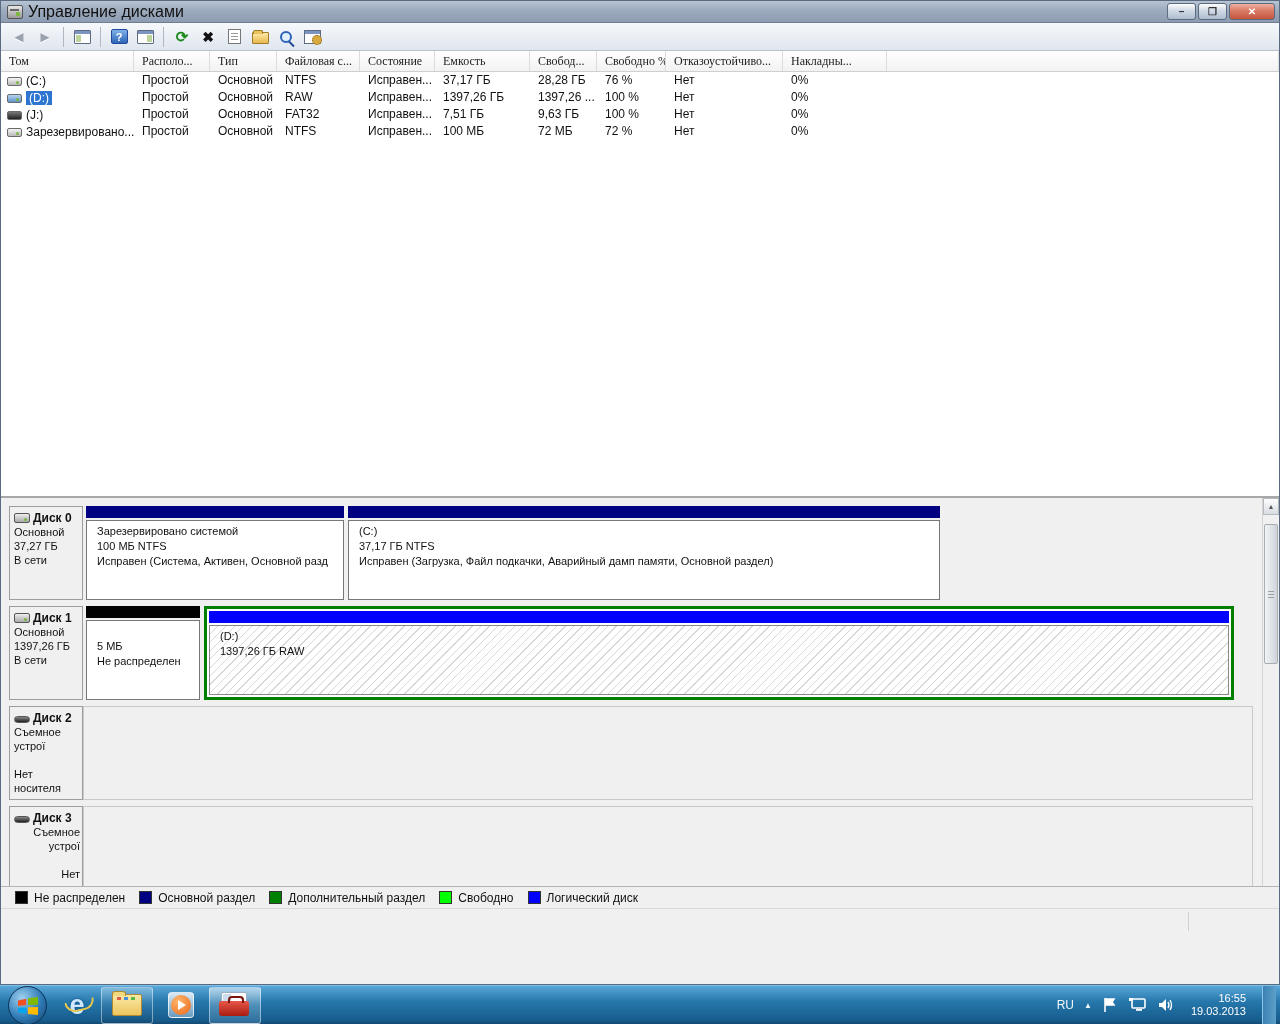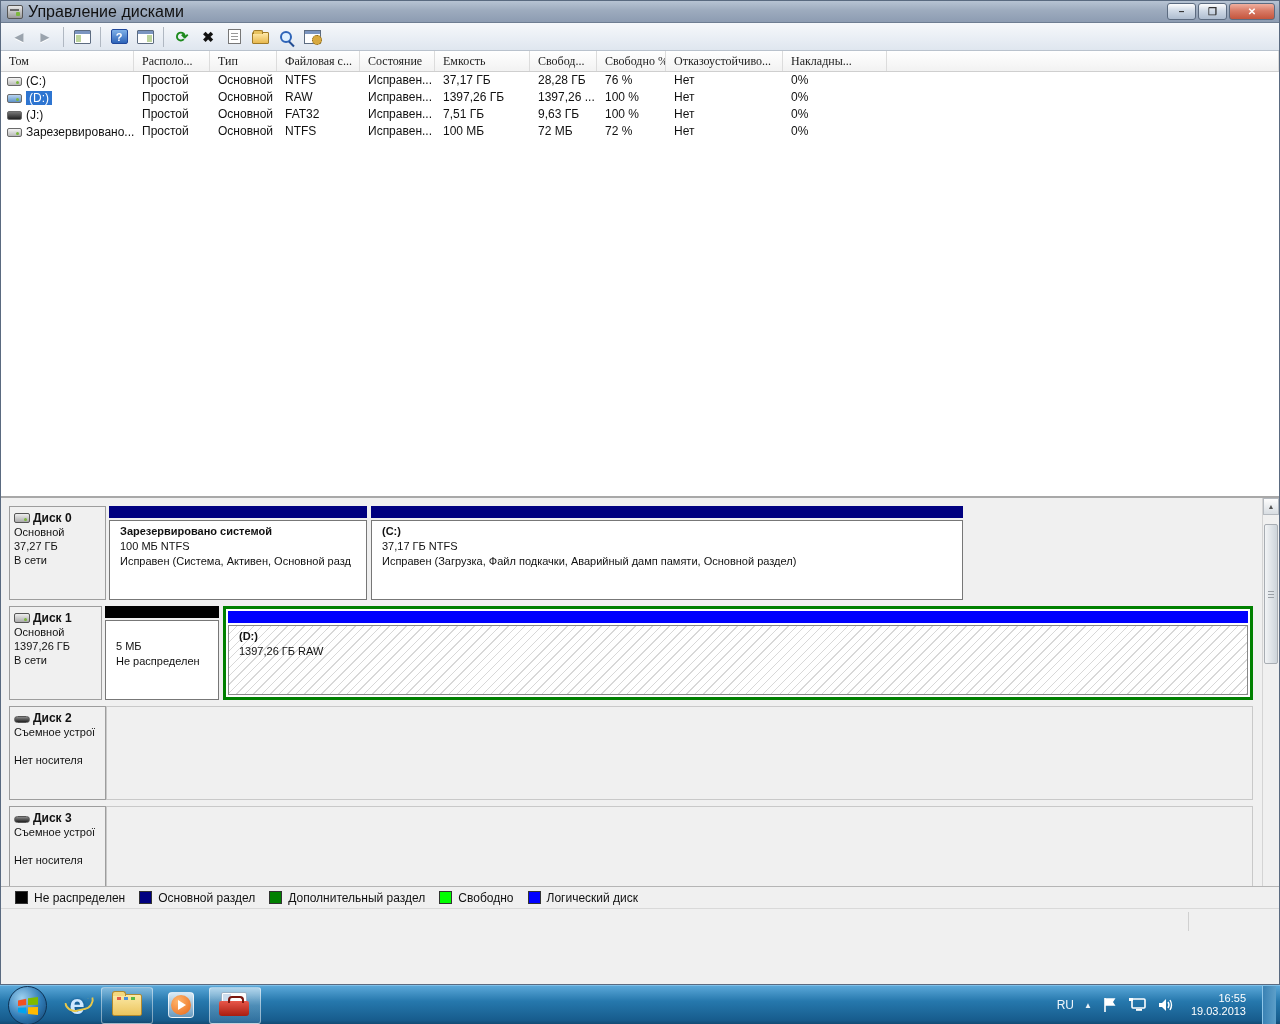--- a/index.html
+++ b/index.html
@@ -73,35 +73,35 @@
   .vol-ico:after { content:""; position:absolute; right:2px; bottom:1px; width:3px; height:3px;
     background:#7cb83e; border-radius:50%; }
   .vol-ico.blue { background:linear-gradient(#b8d4f0,#5f93c8); }
   .vol-ico.dark { background:linear-gradient(#777,#222); }
   .vol-ico.dark:after { display:none; }
   .sel-label { background:#2e75d1; color:#fff !important; padding:0 3px; }
 
   
   .bottompane { height:436px; background:#f0f0f0; position:relative; padding:8px 0 0 8px; }
   .diskrow { display:flex; margin-bottom:6px; height:94px; }
-  .disk-label { width:97px; background:#f0f0f0; border:1px solid #9d9d9d; padding:4px 2px 0 4px;
+  .disk-label { width:74px; background:#f0f0f0; border:1px solid #9d9d9d; padding:4px 2px 0 4px;
     font-size:11px; color:#111; line-height:14px; }
   .disk-title { font-weight:bold; font-size:12px; display:flex; align-items:center; gap:3px; }
   .hdd-ico { width:16px; height:10px; border:1px solid #555; border-radius:2px;
     background:linear-gradient(#eee,#aaa); position:relative; flex:none; }
   .hdd-ico:after { content:""; position:absolute; right:2px; bottom:1px; width:3px; height:3px;
     background:#7cb83e; border-radius:50%; }
   .hdd-ico.removable { height:7px; margin-top:2px; background:linear-gradient(#888,#222); border-radius:4px; }
   .hdd-ico.removable:after { display:none; }
   .disk-graph { flex:1; display:flex; margin-left:3px; border-top:1px solid #d8d8d8; border-top:none; }
   .part { display:flex; flex-direction:column; margin-right:4px; }
   .part-bar { height:12px; }
   .part-body { flex:1; background:#fff; border:1px solid #777; margin-top:2px;
     padding:3px 0 0 10px; font-size:11px; line-height:15px; color:#111; overflow:hidden; white-space:nowrap; }
-  .part-title { font-weight:bold; }
+  .part-title { font-weight:normal; }
   .extended { border:3px solid #008000; background:#fff; padding:2px; display:flex; flex-direction:column; }
   .hatch { background:repeating-linear-gradient(135deg,#ffffff 0 5px,#d8d8d8 5px 6px); }
   .empty-graph { flex:1; background:#f0f0f0; border:1px solid #c9c9c9; margin-right:4px; }
 
   
   .vscroll { position:absolute; right:0; top:0; width:17px; height:413px; background:#f0f0f0;
     border-left:1px solid #d4d4d4; }
   .vs-btn { height:17px; background:linear-gradient(#fdfdfd,#d8dde2); border:1px solid #b4b9bf;
     display:flex; align-items:center; justify-content:center; font-size:7px; color:#555; }
   .vs-btn.down { position:absolute; bottom:0; left:0; right:0; }
@@ -360,21 +360,21 @@
             <span class="hdd-ico removable"></span>
             <span>Диск 2</span>
           </div>
         <div>Съемное устрої</div>
         <div>&nbsp;</div>
         <div>Нет носителя</div>
       </div>
       <div class="empty-graph"></div>
     </div>
 
-    <div class="diskrow" style="width:1248px;">
+    <div class="diskrow" style="width:1248px;text-align:right;">
       <div class="disk-label">
         <div class="disk-title">
             <span class="hdd-ico removable"></span>
             <span>Диск 3</span>
           </div>
         <div>Съемное устрої</div>
         <div>&nbsp;</div>
         <div>Нет носителя</div>
       </div>
       <div class="empty-graph"></div>

